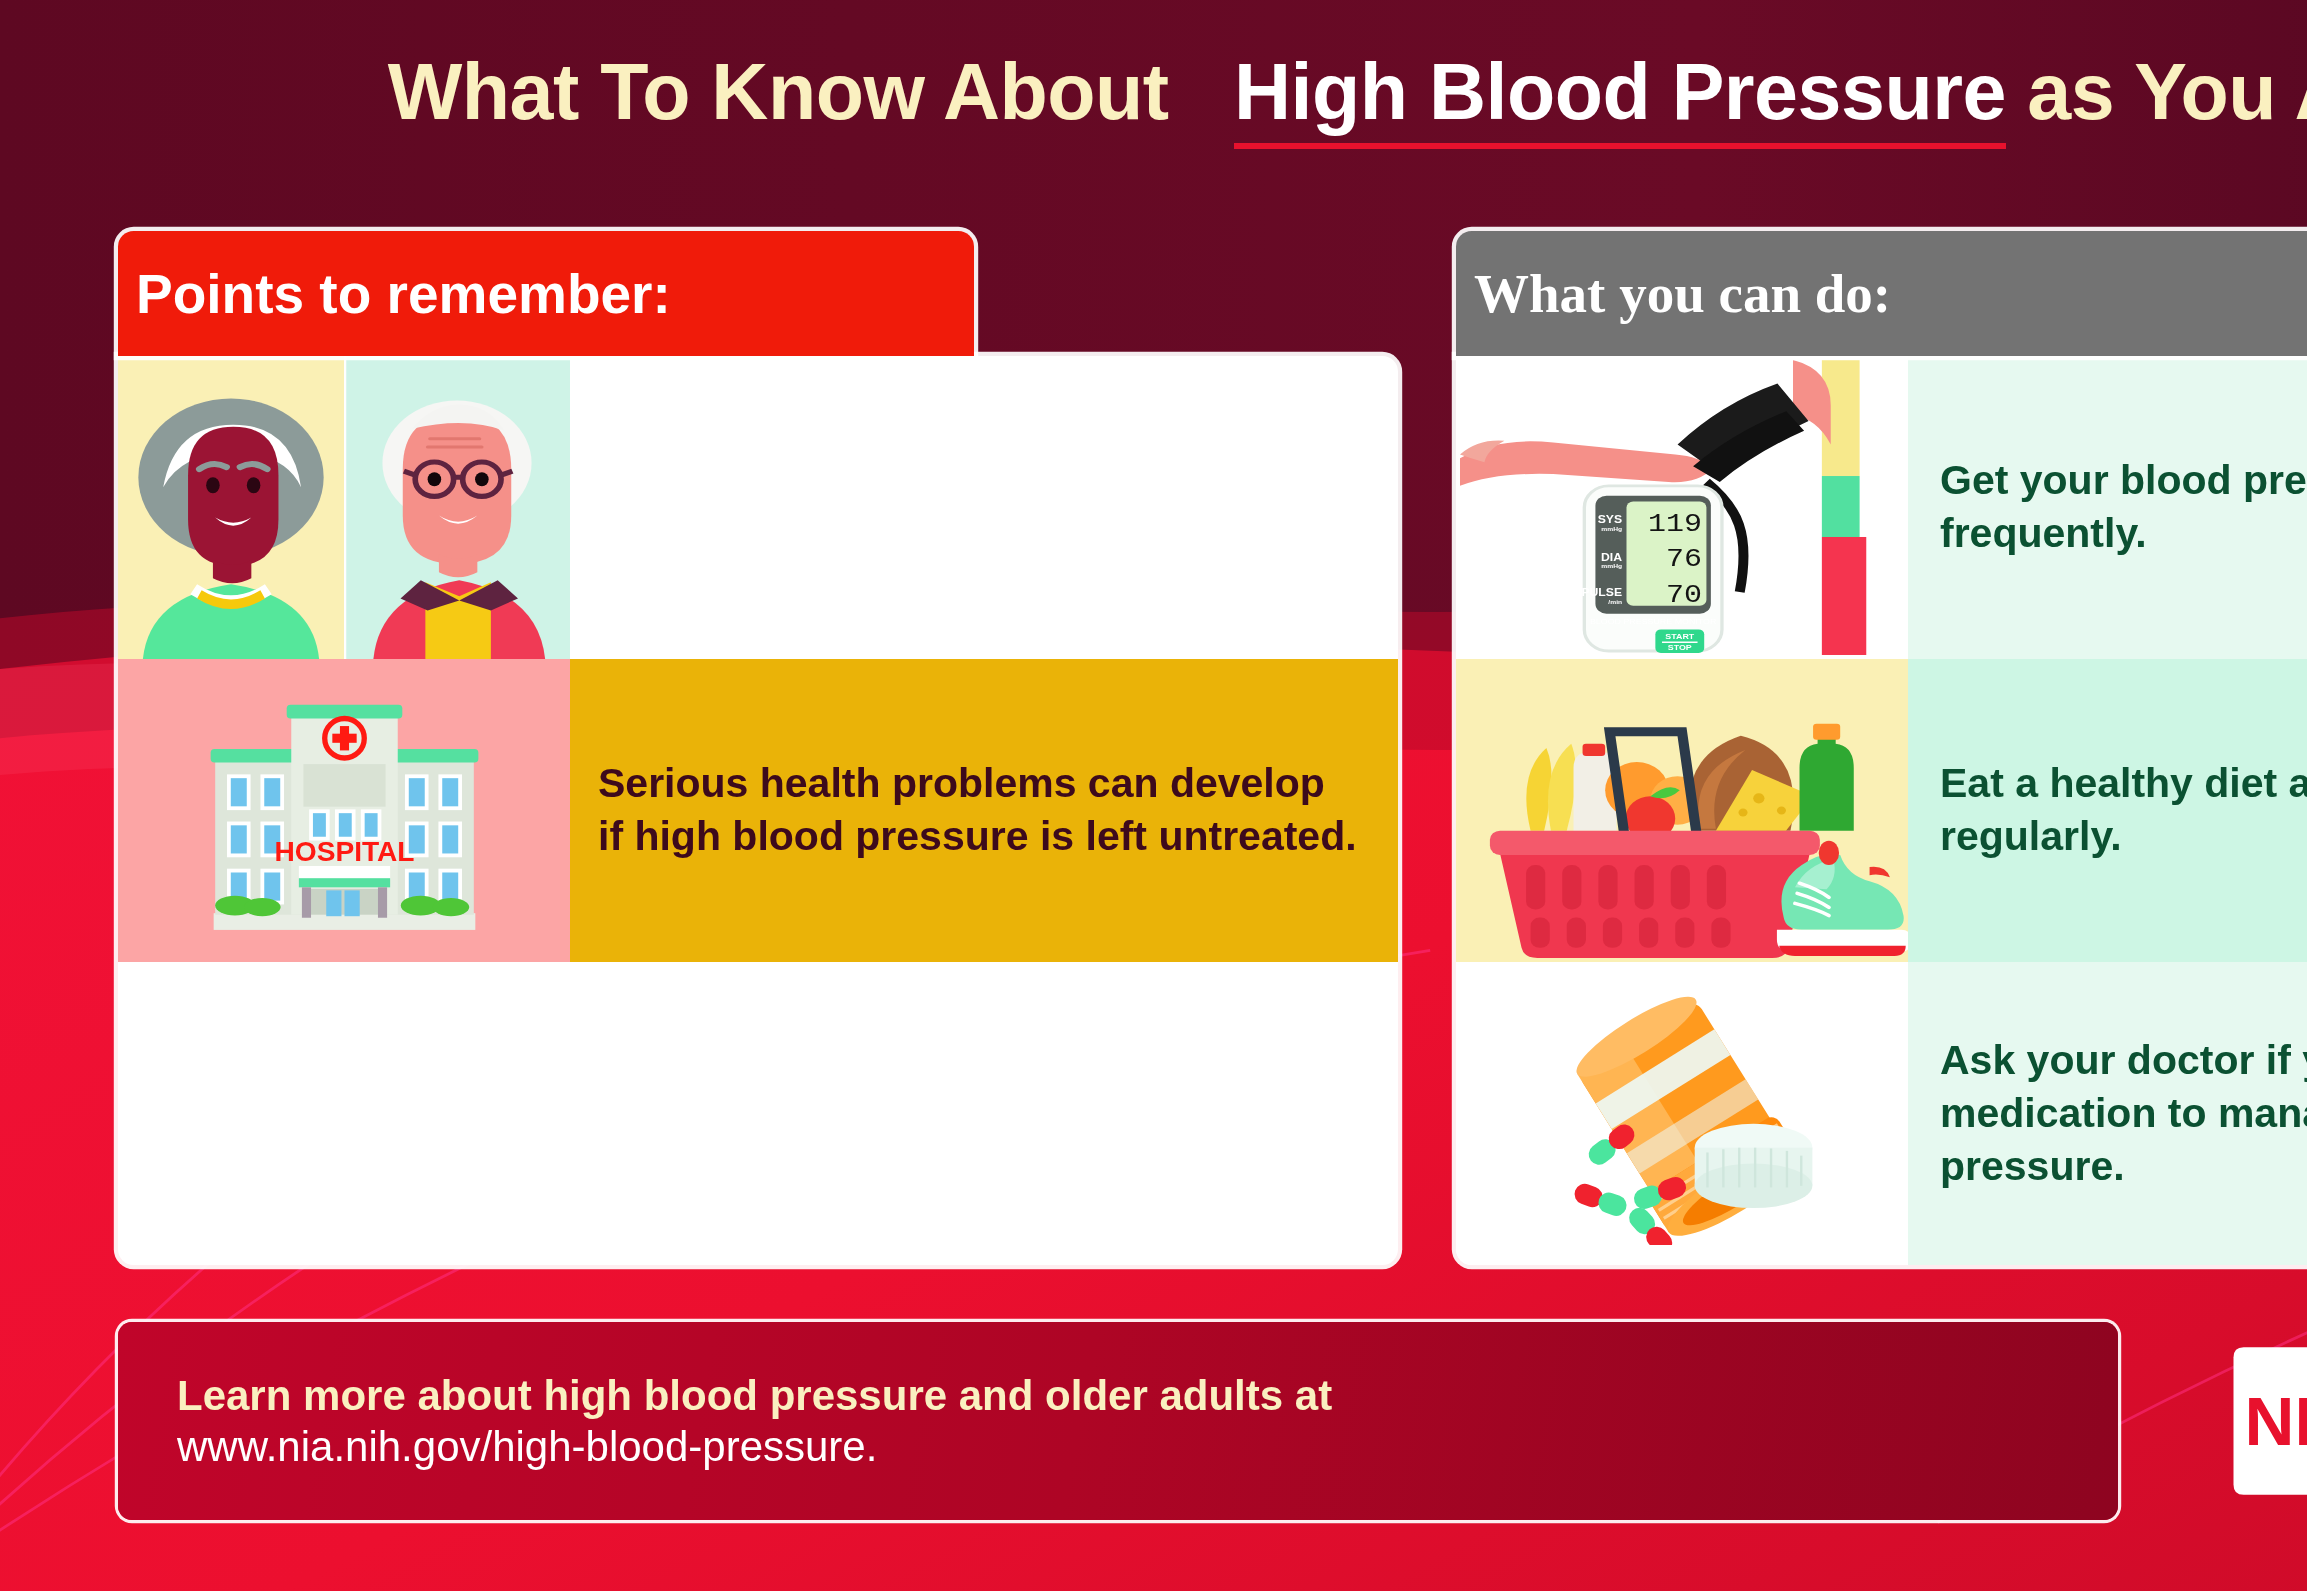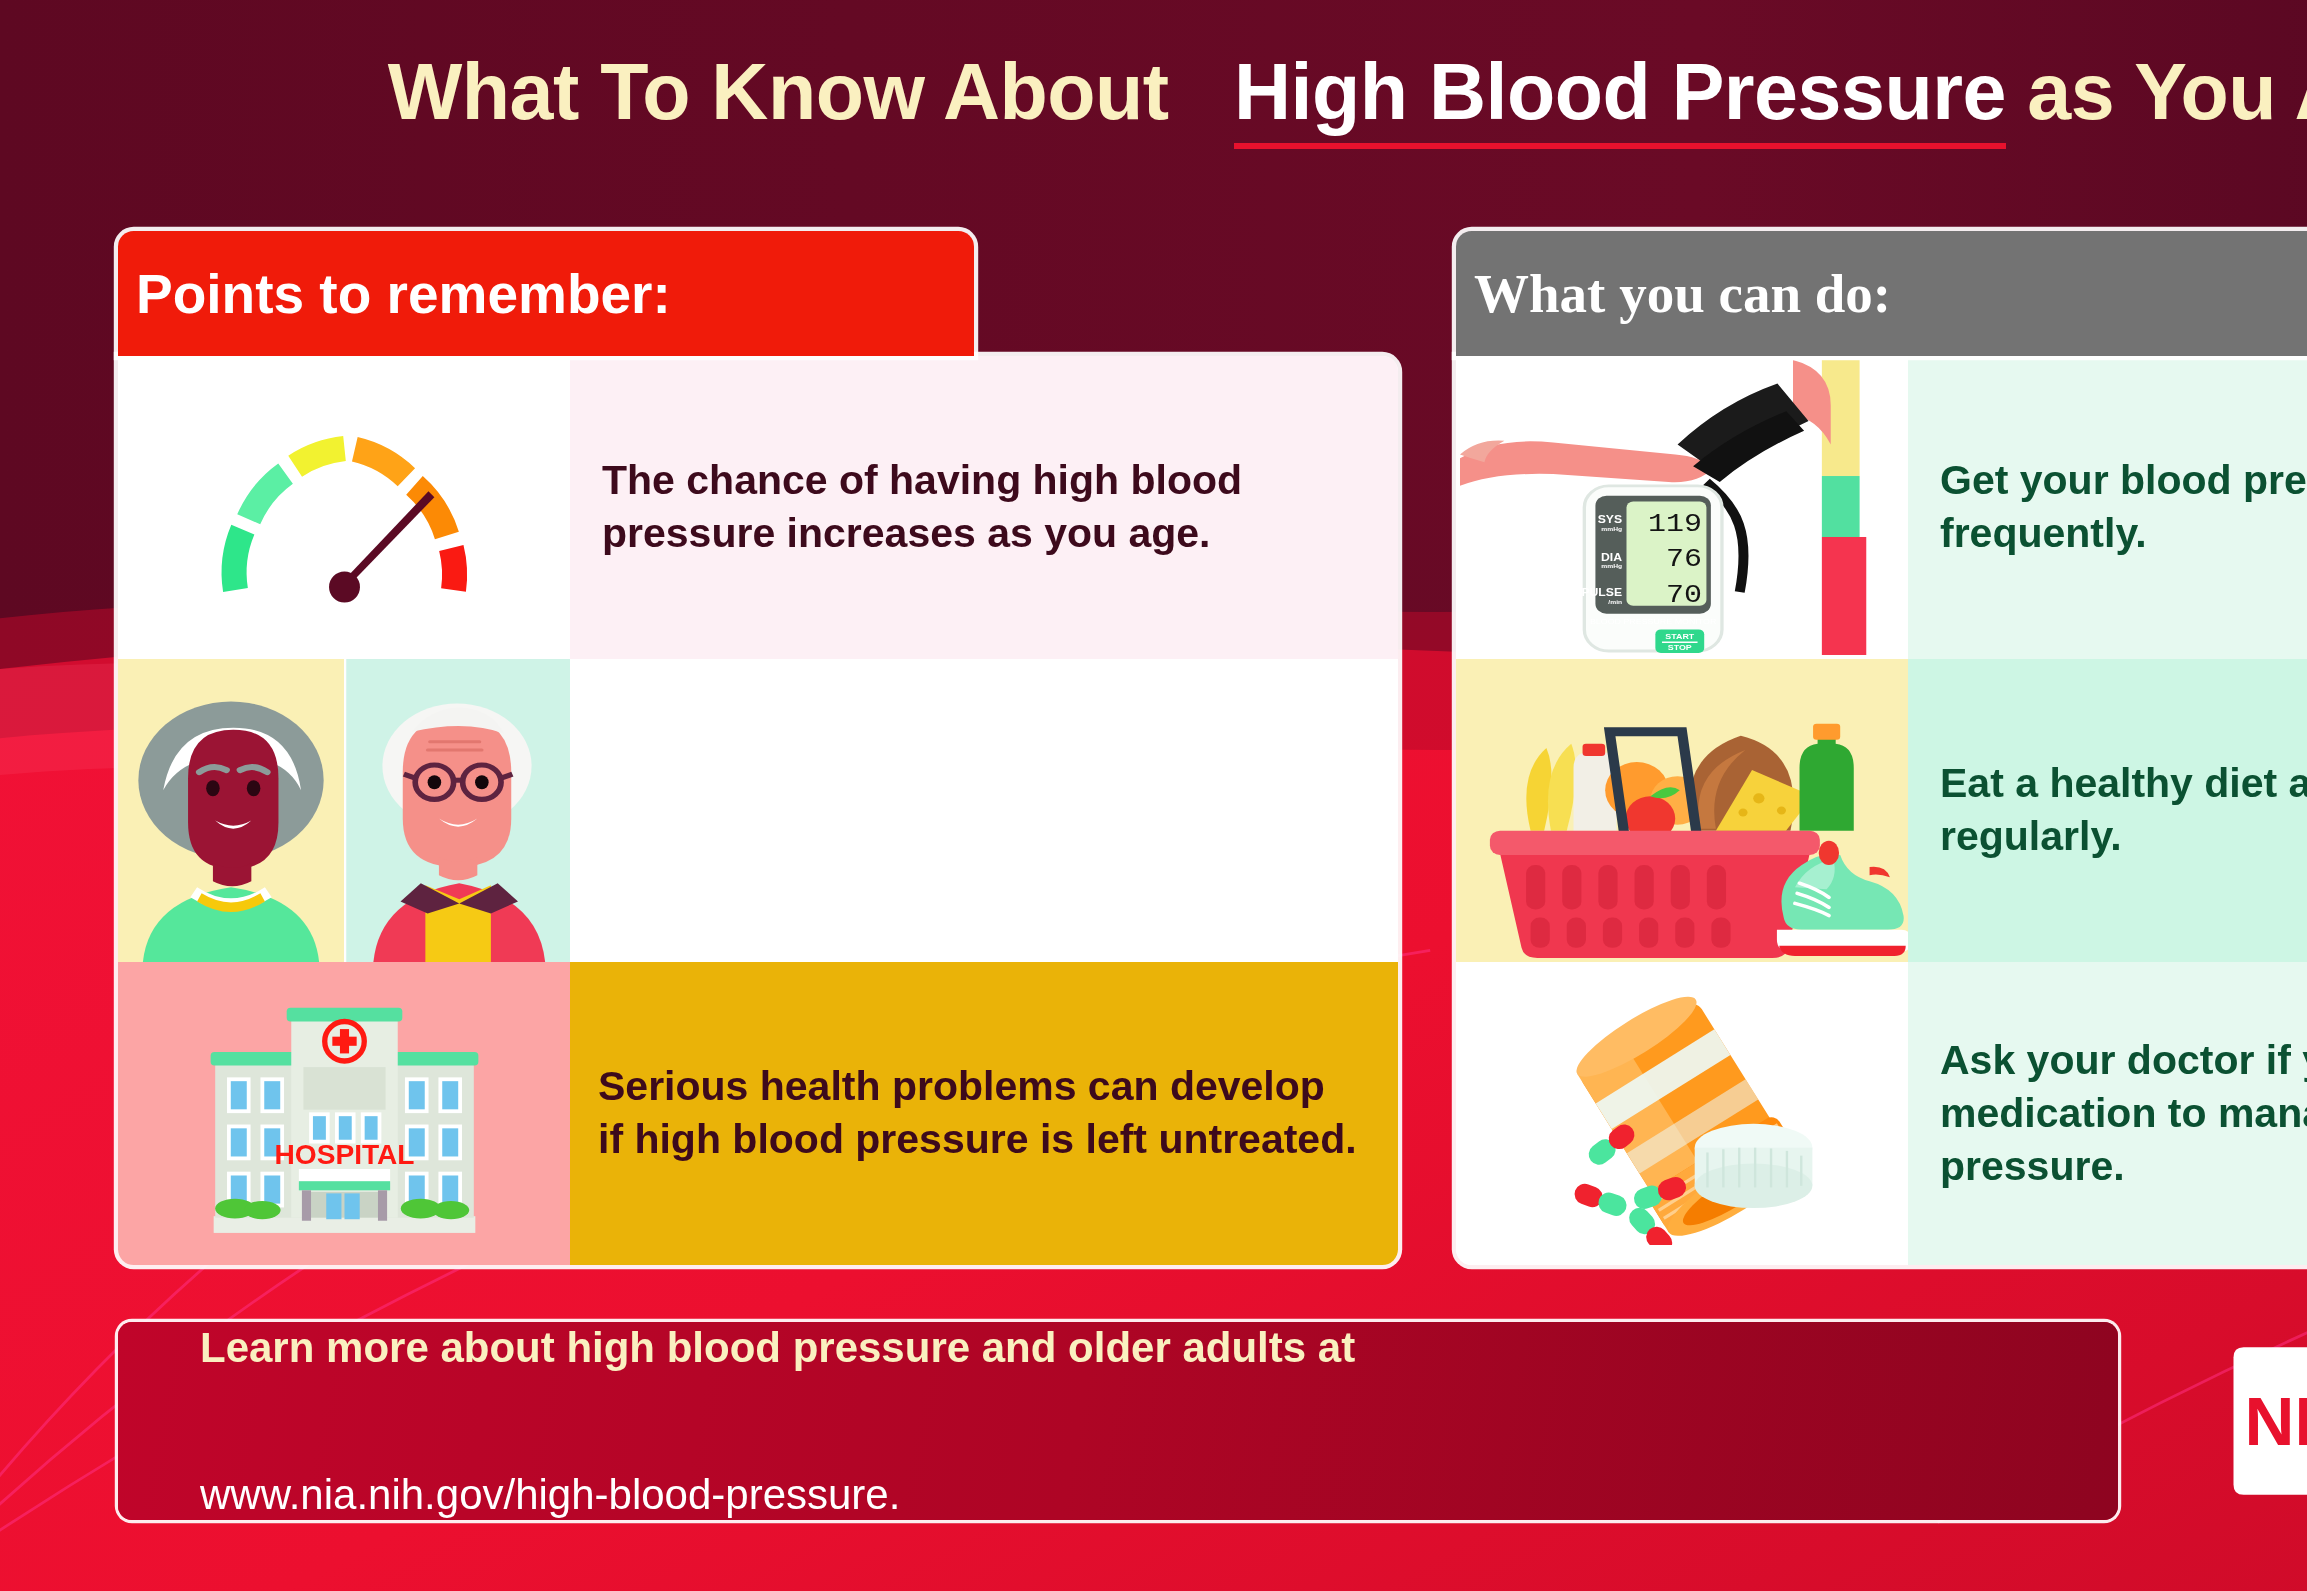--- a/index.html
+++ b/index.html
@@ -84,22 +84,22 @@
   .rt-row3 .row-text{ background:#E6F9F0; color:#0B5132; }
   .rt-row3 .row-icon{ background:#FFFFFF; }
 
   
   #footer{
     position:absolute; left:118px; top:1322px;
     width:2000px; height:198px; z-index:6;
     border-radius:14px;
     background:linear-gradient(100deg,#C0052A 0%,#AE0525 48%,#8E0420 100%);
     box-shadow:0 0 0 3.2px rgba(255,255,255,.92);
-    display:flex; flex-direction:column; justify-content:space-between;
-    padding-left:82px;
+    display:flex; flex-direction:column; justify-content:center;
+    padding-left:59px;
   }
   .foot-l1{ color:#FAF0C0; font-weight:bold; font-size:42px; line-height:1.22; }
   .foot-l2{ color:#ffffff; font-weight:normal; font-size:42px; line-height:1.22; }
 
   
   #nih{
     position:absolute; left:2224px; top:1338px; z-index:6;
     display:flex; align-items:center; gap:19.4px;
   }
   #nih-mark{ width:185px; height:166px; }
@@ -144,37 +144,20 @@
     <span class="t-cream">What To Know About </span><span class="t-white">High Blood Pressure</span><span class="t-cream"> as You Age</span>
   </span>
 </div>
 
 <div class="panel" id="panel-left">
   <div class="panel-tab" id="tab-left">
     <span>Points to remember:</span>
   </div>
   <div class="panel-body" id="body-left">
 
-    <div class="row lt-row1">
-      <div class="row-icon">
-        <svg viewBox="0 0 400 300" width="295" height="221">
-          <g fill="none" stroke-width="34" stroke-linecap="butt">
-            <path d="M52,262 A150,150 0 0 1 62,180" stroke="#2EE68A"></path>
-            <path d="M70,166 A150,150 0 0 1 120,104" stroke="#5BEFA4"></path>
-            <path d="M133,94 A150,150 0 0 1 200,70" stroke="#F2F230"></path>
-            <path d="M214,71 A150,150 0 0 1 284,109" stroke="#FFA317"></path>
-            <path d="M295,120 A150,150 0 0 1 339,188" stroke="#FC8A05"></path>
-            <path d="M345,205 A150,150 0 0 1 348,262" stroke="#FA1A12"></path>
-          </g>
-          <path d="M200,262 L196,252 L314,128 L322,136 Z" fill="#5B0A24"></path>
-          <circle cx="200" cy="258" r="21" fill="#5B0A24"></circle>
-        </svg>
-      </div>
-      <div class="row-text">The chance of having high blood pressure increases as you age.</div>
-    </div>
 
     <div class="row lt-row2">
       <div class="row-icon" style="padding:0;">
         <svg viewBox="0 0 400 300" width="452" height="305" preserveAspectRatio="none" style="width:100%;height:100%;">
           <rect x="0" y="0" width="200" height="300" fill="#FAF0B5"></rect>
           <rect x="202" y="0" width="198" height="300" fill="#CFF3E7"></rect>
 
           <g>
             <ellipse cx="100" cy="120" rx="82" ry="78" fill="#8C9B99"></ellipse>
             <path d="M40,130 q10,-62 62,-62 q52,0 60,62 q-14,-34 -60,-34 q-46,0 -62,34 Z" fill="#fff"></path>

